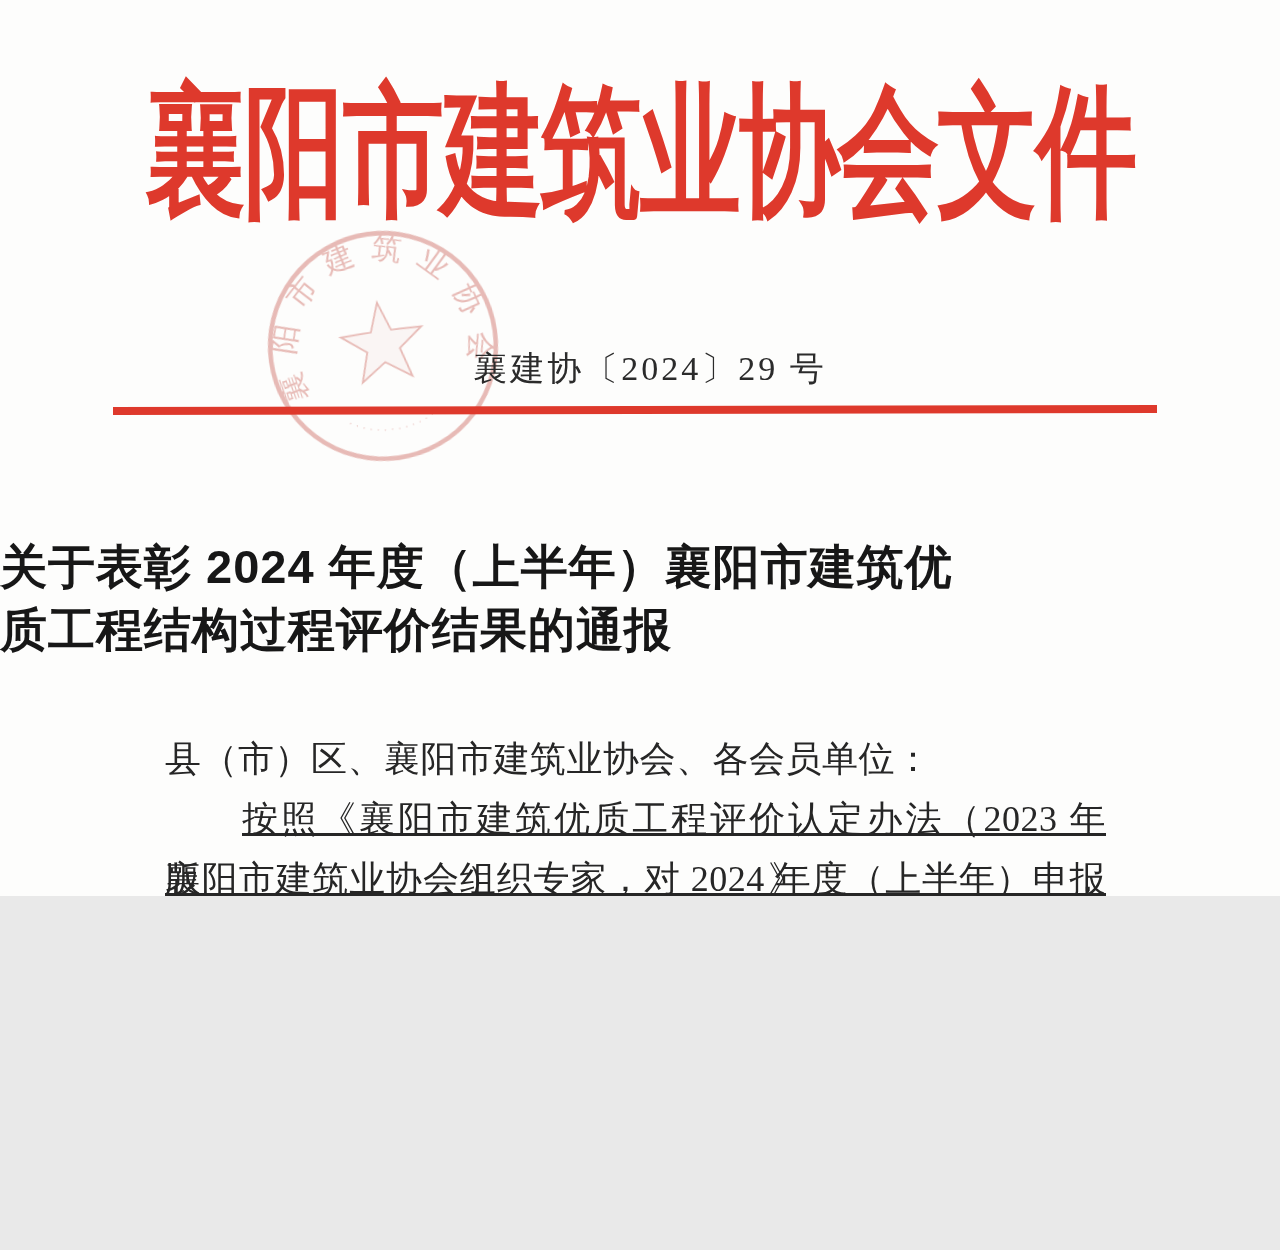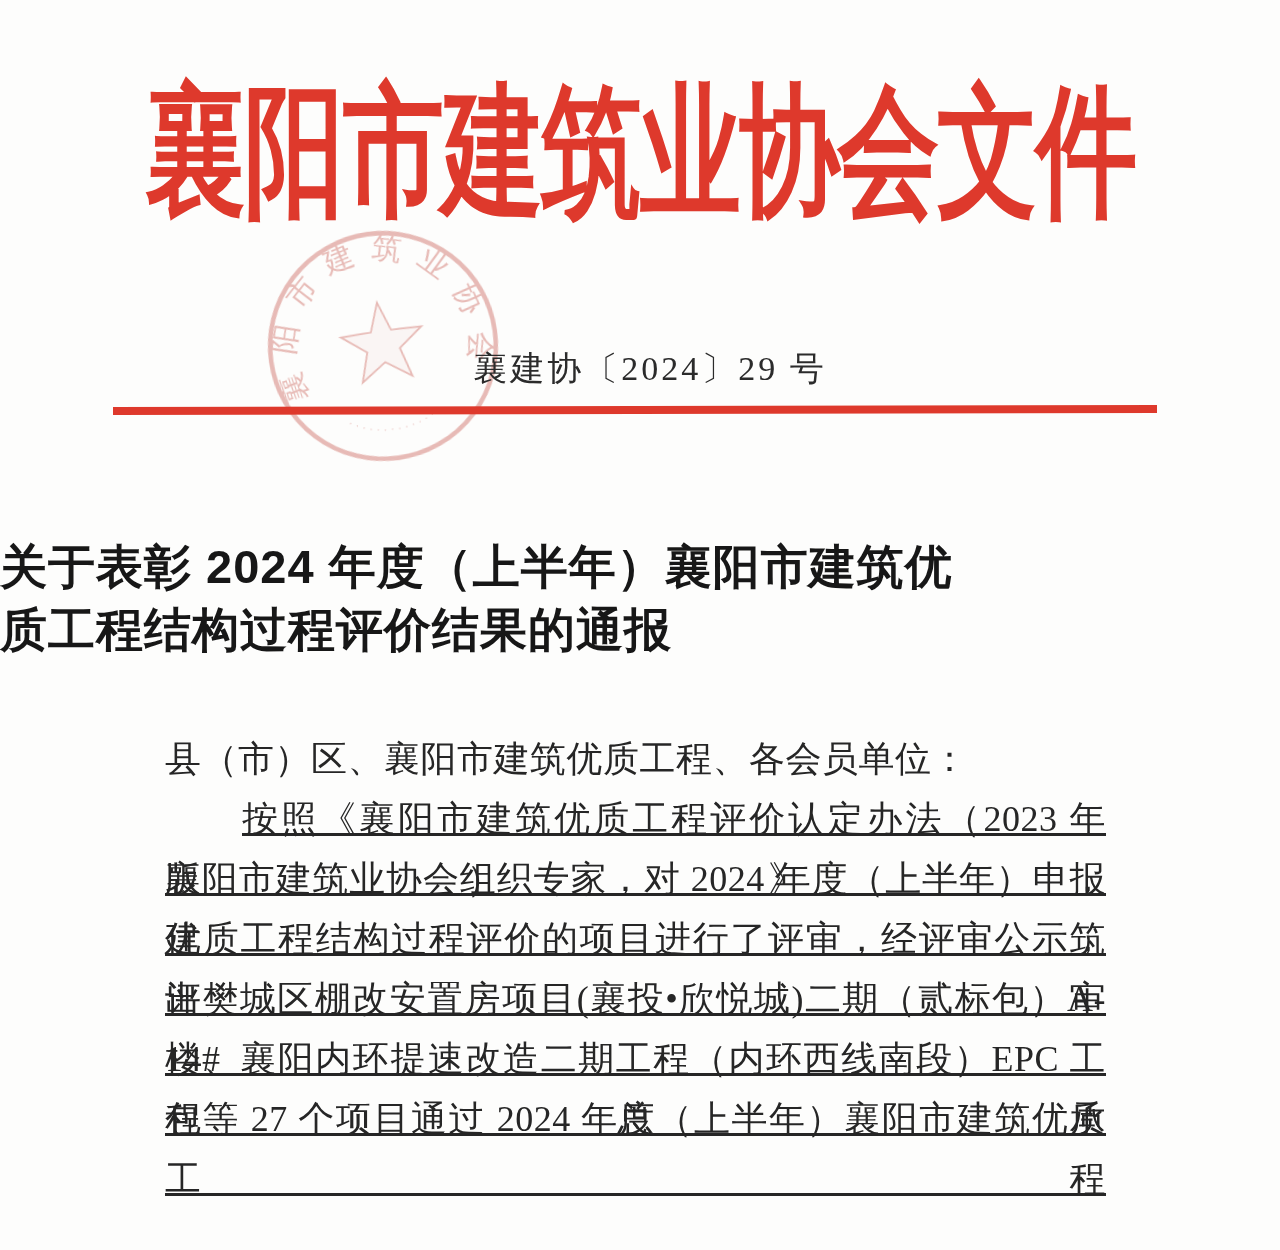--- a/index.html
+++ b/index.html
@@ -3,21 +3,21 @@
 <meta charset="utf-8">
 <style>
   html, body {
     margin: 0;
     padding: 0;
     background: #e9e9e9;
   }
   .page {
     position: relative;
     width: 1280px;
-    height: 1250px;
+    height: 896px;
     margin: 0 auto;
     background: #fdfdfc;
     overflow: hidden;
     font-family: "Liberation Serif", serif;
   }
 
   
   .org-title {
     position: absolute;
     top: 82px;
@@ -148,21 +148,21 @@
   <div class="doc-number">襄建协〔2024〕29 号</div>
 
   <div class="red-line"></div>
 
   <h2 class="main-title">
     <div>关于表彰 2024 年度（上半年）襄阳市建筑优</div>
     <div>质工程结构过程评价结果的通报</div>
   </h2>
 
   <div class="body-text">
-    <div class="line">县（市）区、襄阳市建筑优质工程、各会员单位：</div>
+    <div class="line">县（市）区、襄阳市建筑业协会、各会员单位：</div>
     <div class="line fill indent">按照《襄阳市建筑优质工程评价认定办法（2023 年版）》，</div>
     <div class="line fill">襄阳市建筑业协会组织专家，对 2024 年度（上半年）申报建筑</div>
     <div class="line fill">优质工程结构过程评价的项目进行了评审，经评审公示，评审</div>
     <div class="line fill">出樊城区棚改安置房项目(襄投•欣悦城)二期（贰标包）A-14#</div>
     <div class="line fill">楼、襄阳内环提速改造二期工程（内环西线南段）EPC 工程总承</div>
     <div class="line fill">包等 27 个项目通过 2024 年度（上半年）襄阳市建筑优质工程</div>
   </div>
 
 </div>
 

